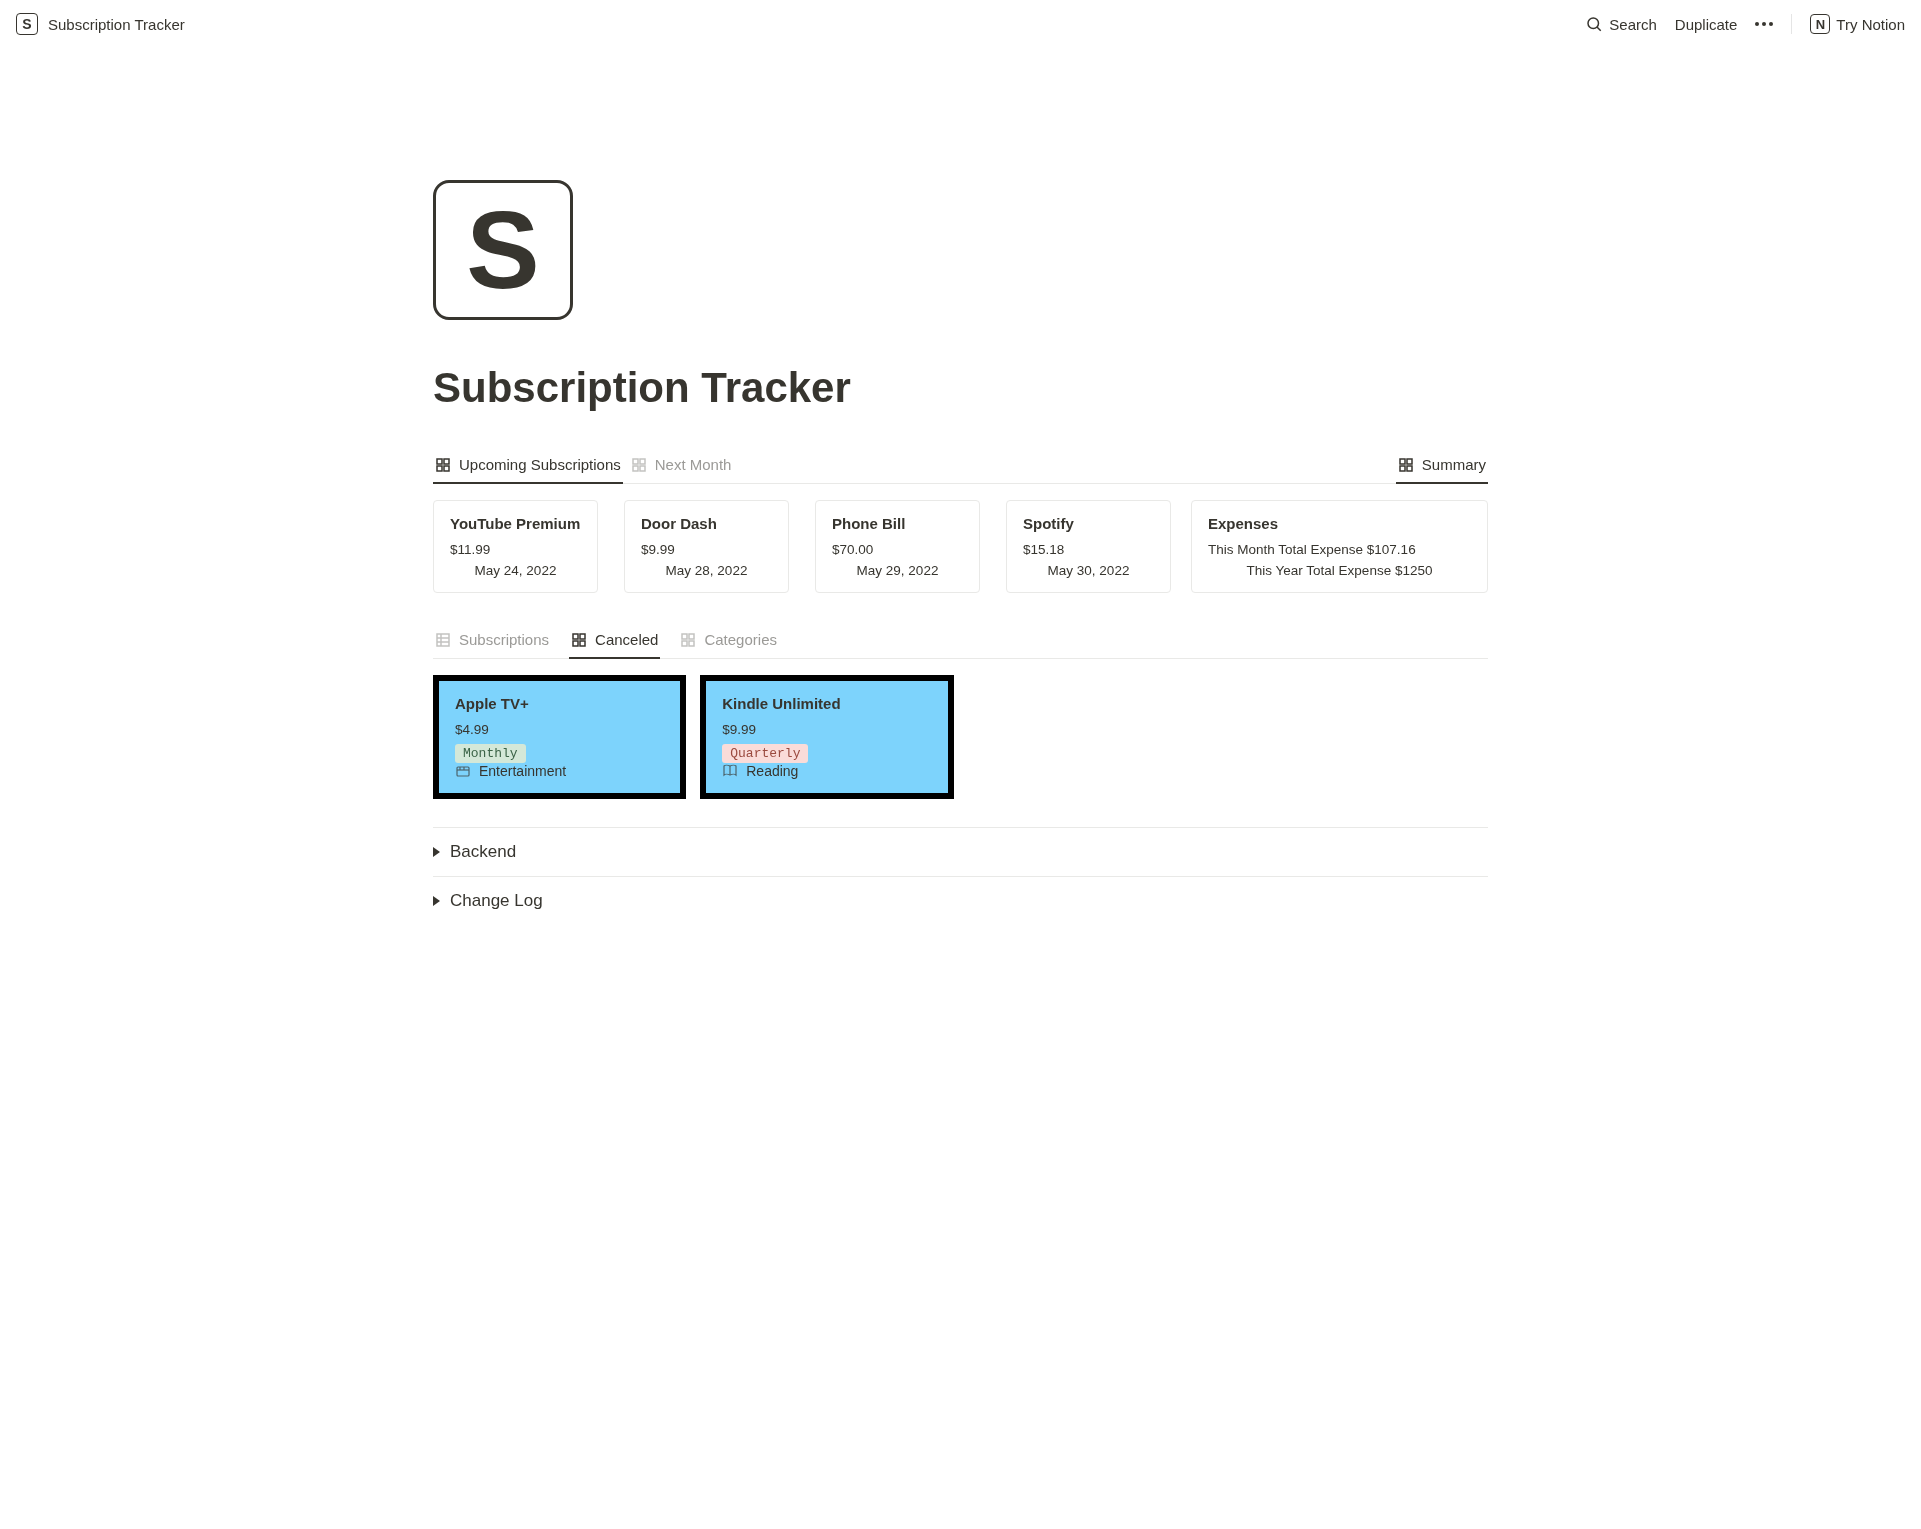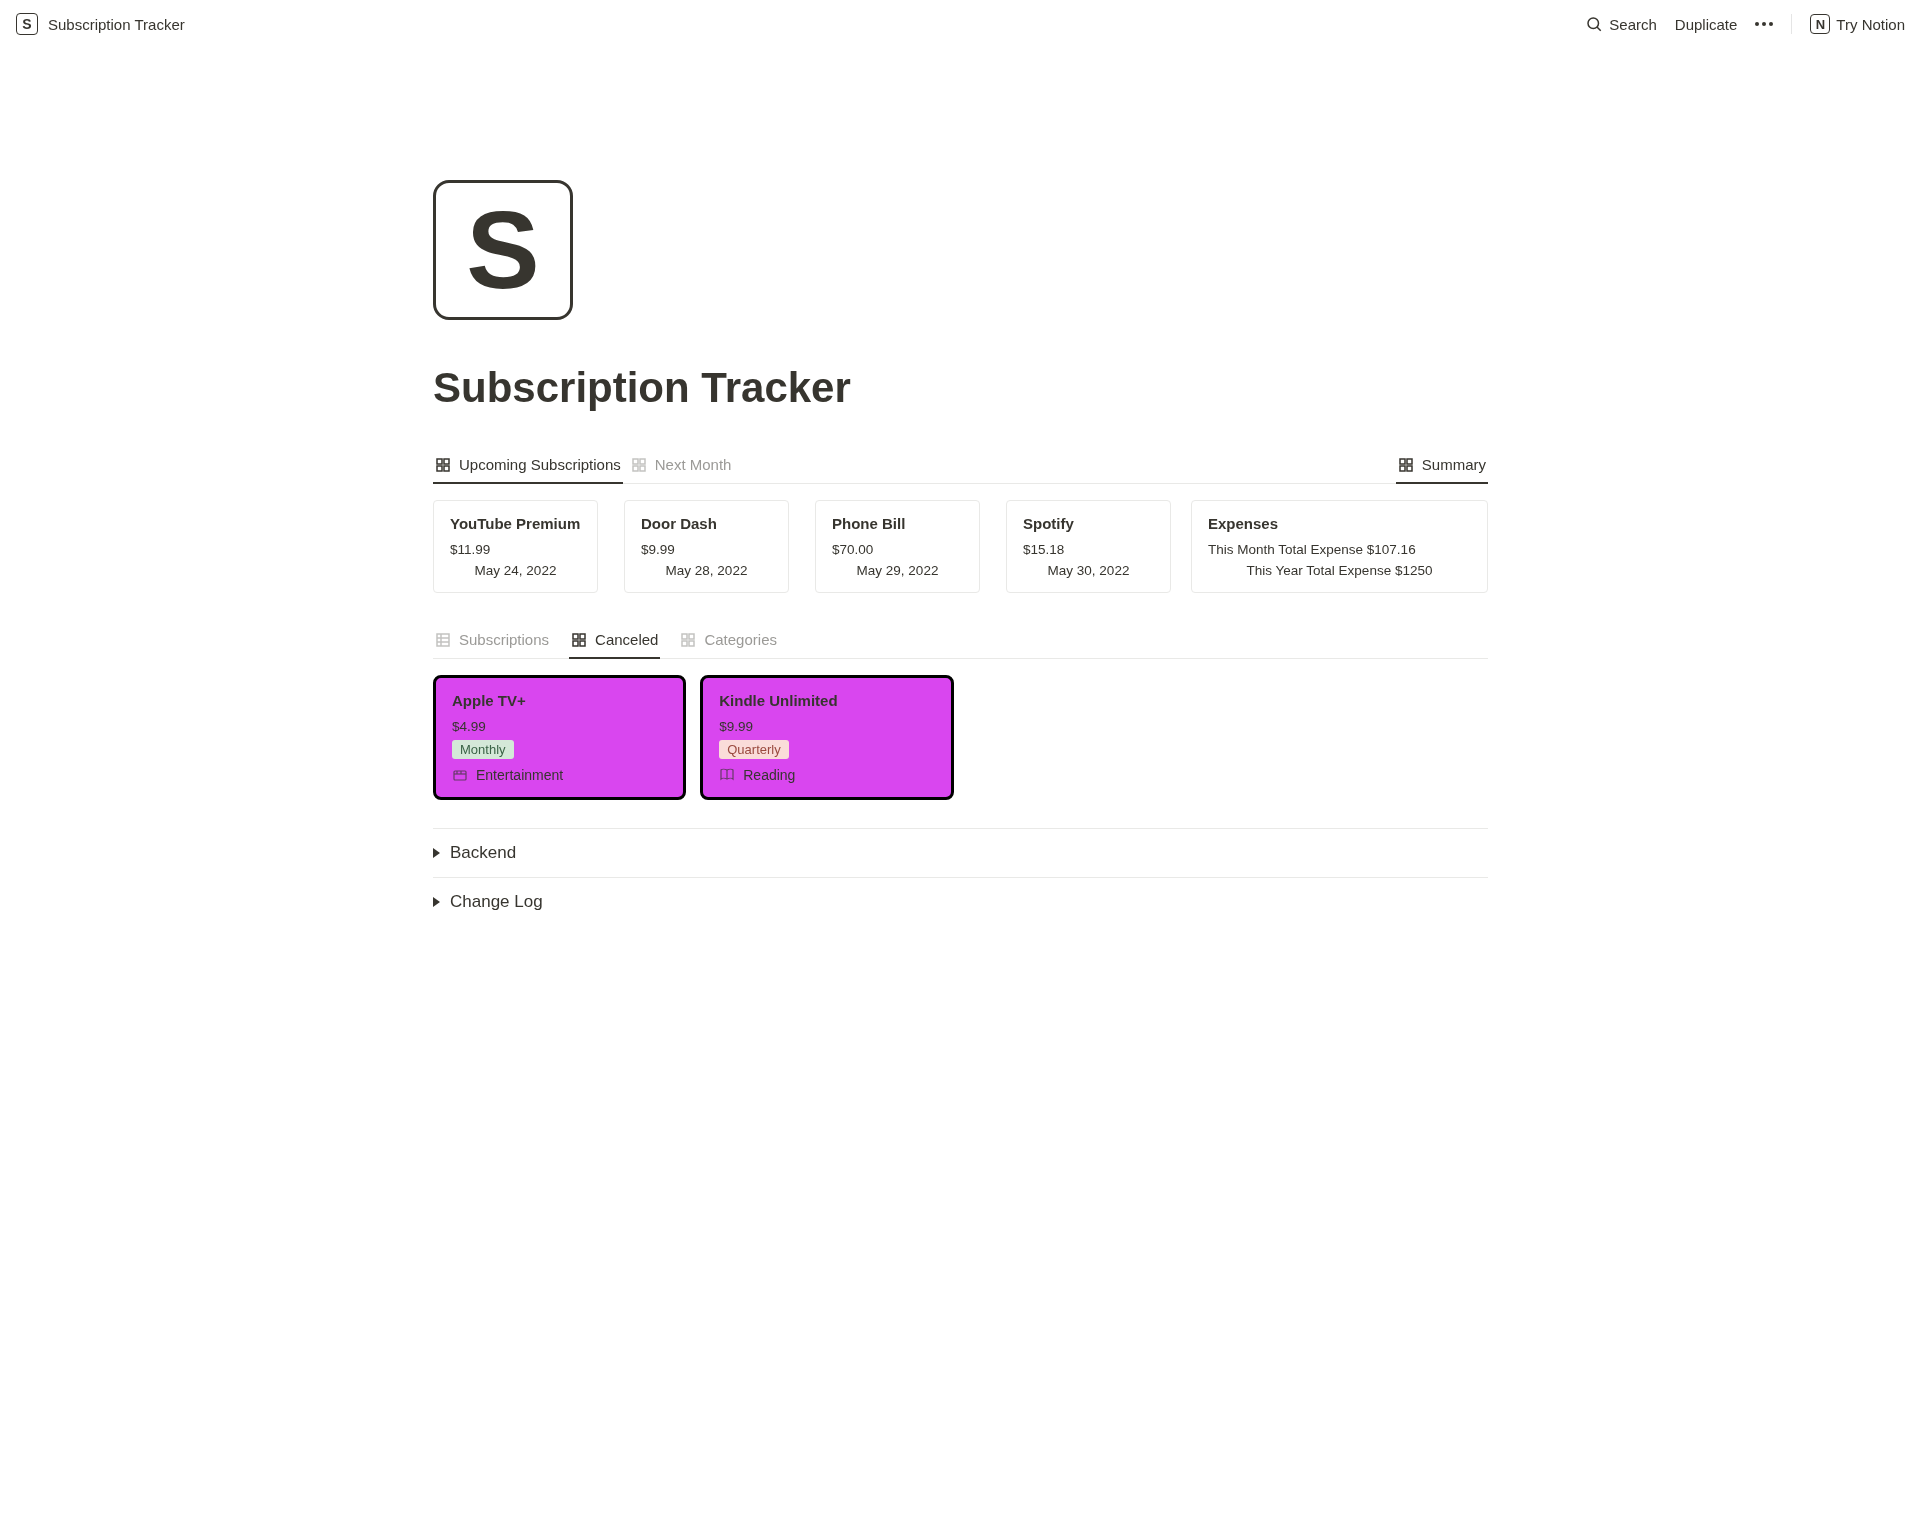--- a/index.html
+++ b/index.html
@@ -199,32 +199,32 @@
       margin-top: 30px;
       border-bottom: 1px solid #e9e9e7;
     }
     .gallery-row-2 {
       display: grid;
       grid-template-columns: repeat(4, 1fr);
       gap: 14px;
       margin-top: 16px;
     }
     .card-2 {
-      border: 3px solid #000000;
-      border-radius: 8px;
+      border: 6px solid #000000;
+      border-radius: 0;
       padding: 14px 16px;
-      background: #d946ef;
+      background: #7dd3fc;
       cursor: pointer;
     }
     .badge {
       display: inline-block;
       padding: 2px 8px;
       border-radius: 3px;
       font-size: 13px;
-      margin-bottom: 8px;
+      font-family: Liberation Mono, monospace;
     }
     .badge-green {
       background: #d4e8d8;
       color: #3a6346;
     }
     .badge-red {
       background: #fadcd9;
       color: #9a4a3f;
     }
     .category-row {

